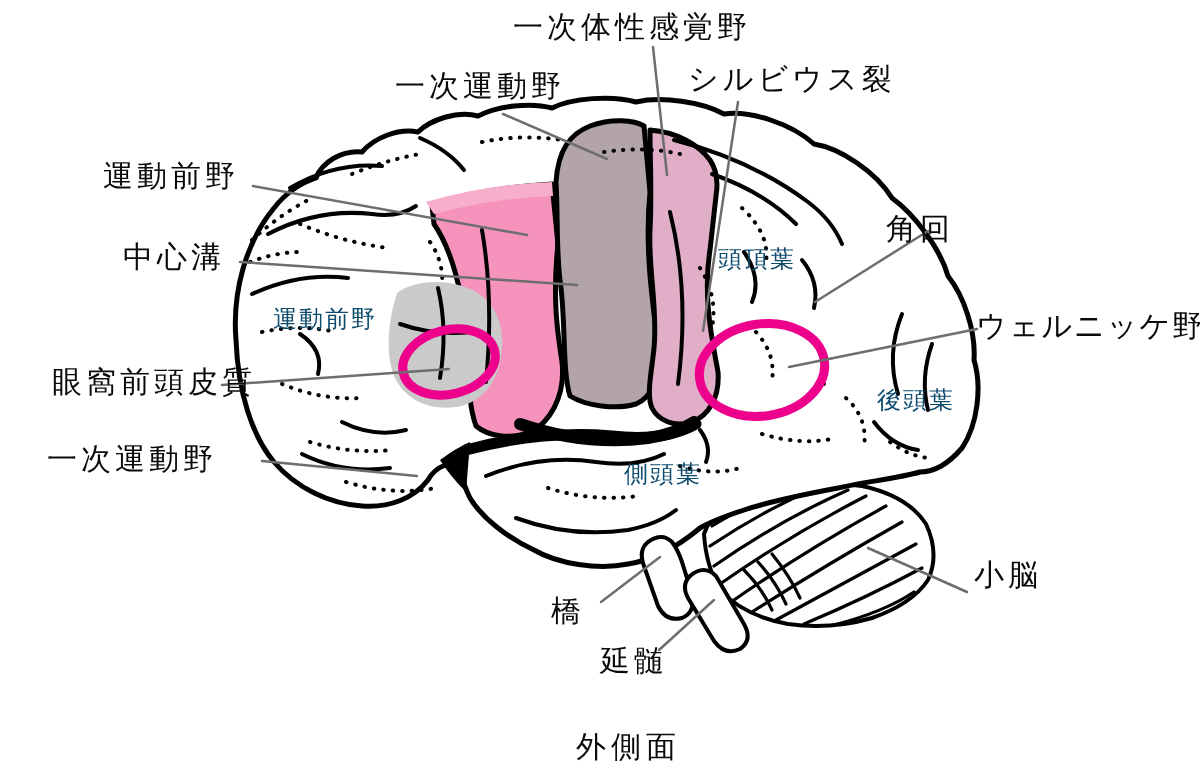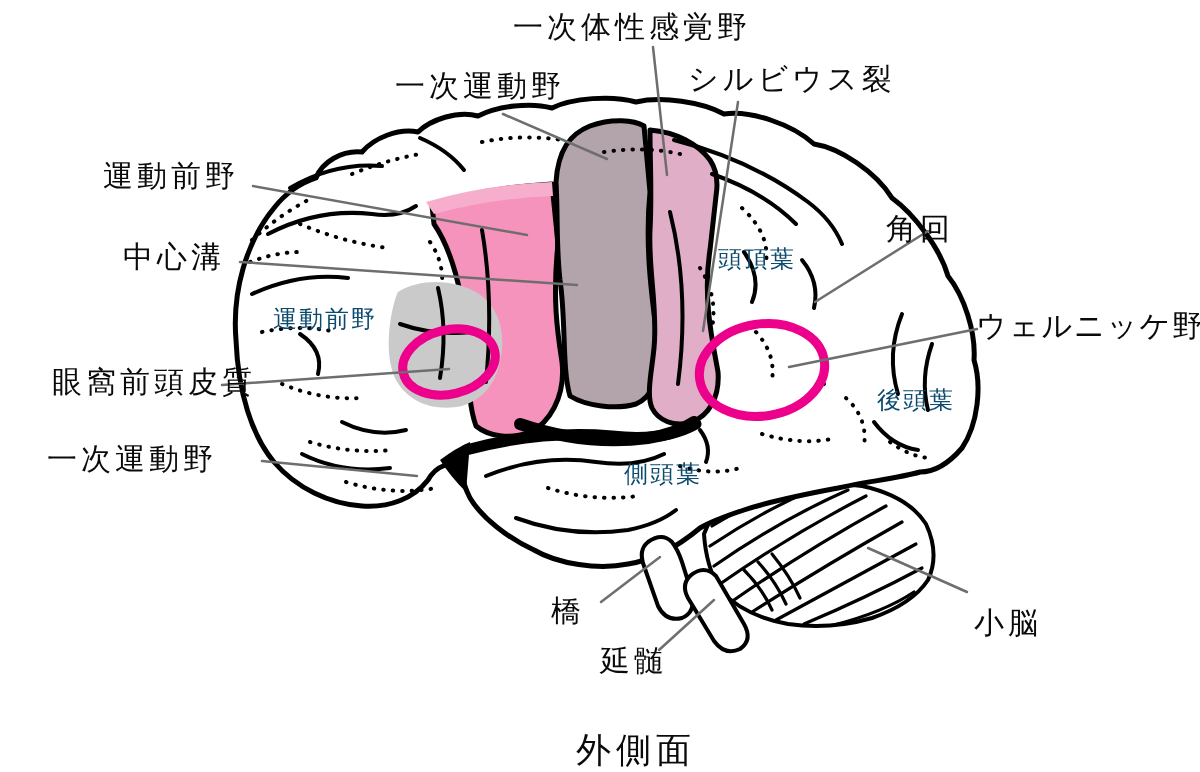--- a/index.html
+++ b/index.html
@@ -1,21 +1,21 @@
 <!DOCTYPE html>
 <html><head>
 <meta charset="utf-8">
 <style>
   html,body{margin:0;padding:0;background:#fff;}
   #stage{position:relative;width:1200px;height:772px;background:#fff;overflow:hidden;
          font-family:"Liberation Sans","DejaVu Sans",sans-serif;color:#0a0a0a;}
   #art{position:absolute;left:0;top:0;}
   .lbl{position:absolute;white-space:nowrap;font-size:30px;letter-spacing:4px;line-height:1;color:#0a0a0a;}
   .lbl-sm{position:absolute;white-space:nowrap;font-size:24px;letter-spacing:2px;line-height:1;color:#0c4a6e;}
-  .caption{position:absolute;white-space:nowrap;font-size:35px;letter-spacing:5px;line-height:1;color:#0a0a0a;}
+  .caption{position:absolute;white-space:nowrap;font-size:30px;letter-spacing:5px;line-height:1;color:#0a0a0a;}
 </style>
 </head>
 <body>
 
 <div id="stage">
 
   <svg id="art" width="1200" height="772" viewBox="0 0 1200 772">
 
     <g>
       <path d="M 704 534 Q 716 500 760 488 Q 812 478 862 486 Q 908 496 926 524
@@ -151,15 +151,15 @@
   <div class="lbl-sm" style="left:273px;top:307px">運動前野</div>
   <div class="lbl" style="left:52px;top:367px">眼窩前頭皮質</div>
   <div class="lbl" style="left:47px;top:444px">一次運動野</div>
   <div class="lbl" style="left:886px;top:214px">角回</div>
   <div class="lbl" style="left:976px;top:311px;letter-spacing:2px">ウェルニッケ野</div>
   <div class="lbl-sm" style="left:718px;top:247px">頭頂葉</div>
   <div class="lbl-sm" style="left:877px;top:388px">後頭葉</div>
   <div class="lbl-sm" style="left:624px;top:462px">側頭葉</div>
   <div class="lbl" style="left:551px;top:596px">橋</div>
   <div class="lbl" style="left:600px;top:646px">延髄</div>
-  <div class="lbl" style="left:974px;top:608px">小脳</div>
+  <div class="lbl" style="left:974px;top:560px">小脳</div>
   <div class="caption" style="left:576px;top:732px">外側面</div>
 </div>
 
 </body></html>

